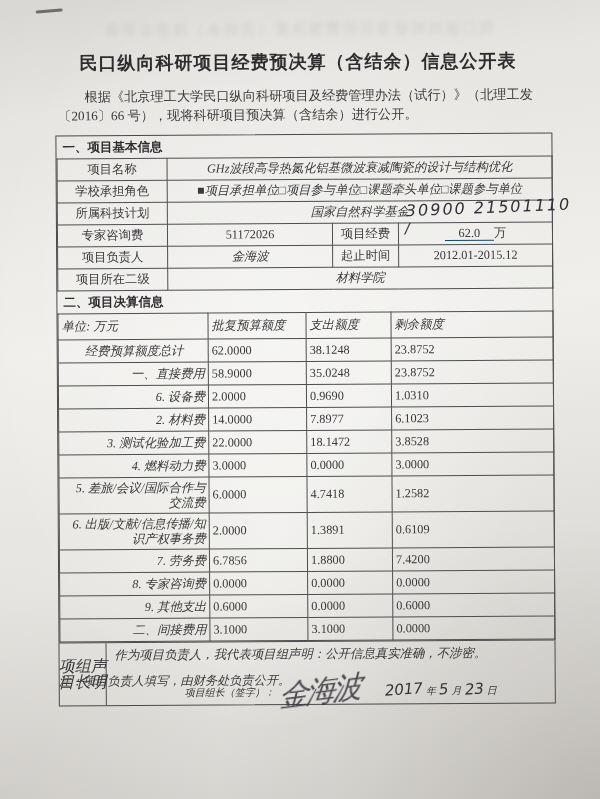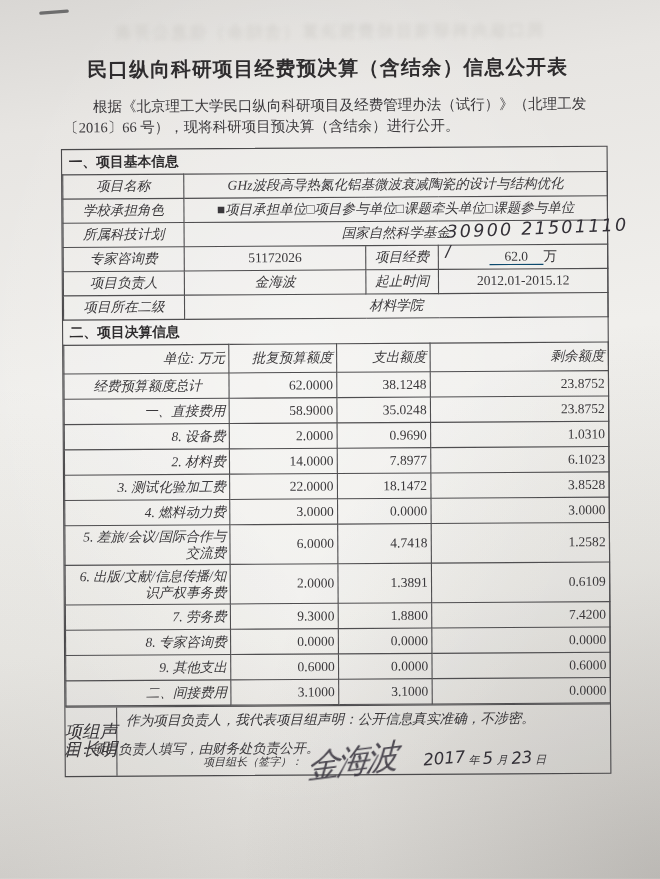--- a/index.html
+++ b/index.html
@@ -21,27 +21,27 @@
   
   .title{position:absolute;left:0;right:0;top:50px;text-align:center;font-size:18px;font-weight:bold;letter-spacing:1px;color:#2e2c2e;}
   .intro{position:absolute;left:60px;top:86px;width:487px;font-size:13.2px;line-height:19px;text-indent:2em;color:#3b393c;}
   
   .form{position:absolute;left:57px;top:134px;width:495px;border:1.6px solid #4a494b;background:rgba(255,255,255,0.06);}
   .sec-header{font-family:"Liberation Sans","DejaVu Sans",sans-serif;font-weight:bold;font-size:12.5px;
     padding:3px 4px 2px 6px;color:#2e2c2e;}
   table{border-collapse:collapse;width:100%;table-layout:fixed;}
   td{border:1px solid #4f4e50;font-size:12.3px;padding:1px 3px;color:#3a383b;overflow:visible;}
   .t1 td{height:19px;text-align:center;}
-  .t1 td.lab{font-style:italic;}
+  .t1 td.lab{}
   .t1 td.val{font-style:italic;}
   .t1 td.num{font-style:normal;}
   .t1 tr:first-child td,.t1 tr td{border-top-width:1px;}
   .t1{border-top:1px solid #4f4e50;}
   .t2{border-top:1px solid #4f4e50;}
-  .t2 td{height:20px;text-align:right;}
+  .t2 td{height:20px;text-align:left;}
   .t2 td.rowlab{text-align:right;padding-left:5px;font-style:italic;line-height:15px;}
   .t2 td.rowlab.center{text-align:center;font-style:italic;}
   .t2 .head td{font-style:italic;height:23px;}
   .plan-cell{position:relative;}
   .hand{font-family:"DejaVu Sans","Liberation Sans",sans-serif;font-style:italic;color:#333037;}
   .hand-plan{position:absolute;left:238px;top:-3px;font-size:16px;letter-spacing:2px;transform:rotate(-2deg);white-space:nowrap;}
   .fund-cell{position:relative;}
   .tick{position:absolute;left:6px;top:-4px;font-size:15px;color:#333037;transform:rotate(8deg);font-family:"DejaVu Sans",sans-serif;}
   .uline{border-bottom:1px solid #0c4a6e;padding:0 14px;}
   
@@ -140,21 +140,21 @@
         <td>38.1248</td>
         <td>23.8752</td>
       </tr>
       <tr>
         <td class="rowlab">一、直接费用</td>
         <td>58.9000</td>
         <td>35.0248</td>
         <td>23.8752</td>
       </tr>
       <tr>
-        <td class="rowlab">8. 设备费</td>
+        <td class="rowlab">6. 设备费</td>
         <td>2.0000</td>
         <td>0.9690</td>
         <td>1.0310</td>
       </tr>
       <tr>
         <td class="rowlab">2. 材料费</td>
         <td>14.0000</td>
         <td>7.8977</td>
         <td>6.1023</td>
       </tr>
@@ -177,21 +177,21 @@
         <td>1.2582</td>
       </tr>
       <tr style="height:36px">
         <td class="rowlab">6. 出版/文献/信息传播/知识产权事务费</td>
         <td>2.0000</td>
         <td>1.3891</td>
         <td>0.6109</td>
       </tr>
       <tr>
         <td class="rowlab">7. 劳务费</td>
-        <td>9.3000</td>
+        <td>6.7856</td>
         <td>1.8800</td>
         <td>7.4200</td>
       </tr>
       <tr>
         <td class="rowlab">8. 专家咨询费</td>
         <td>0.0000</td>
         <td>0.0000</td>
         <td>0.0000</td>
       </tr>
       <tr>

